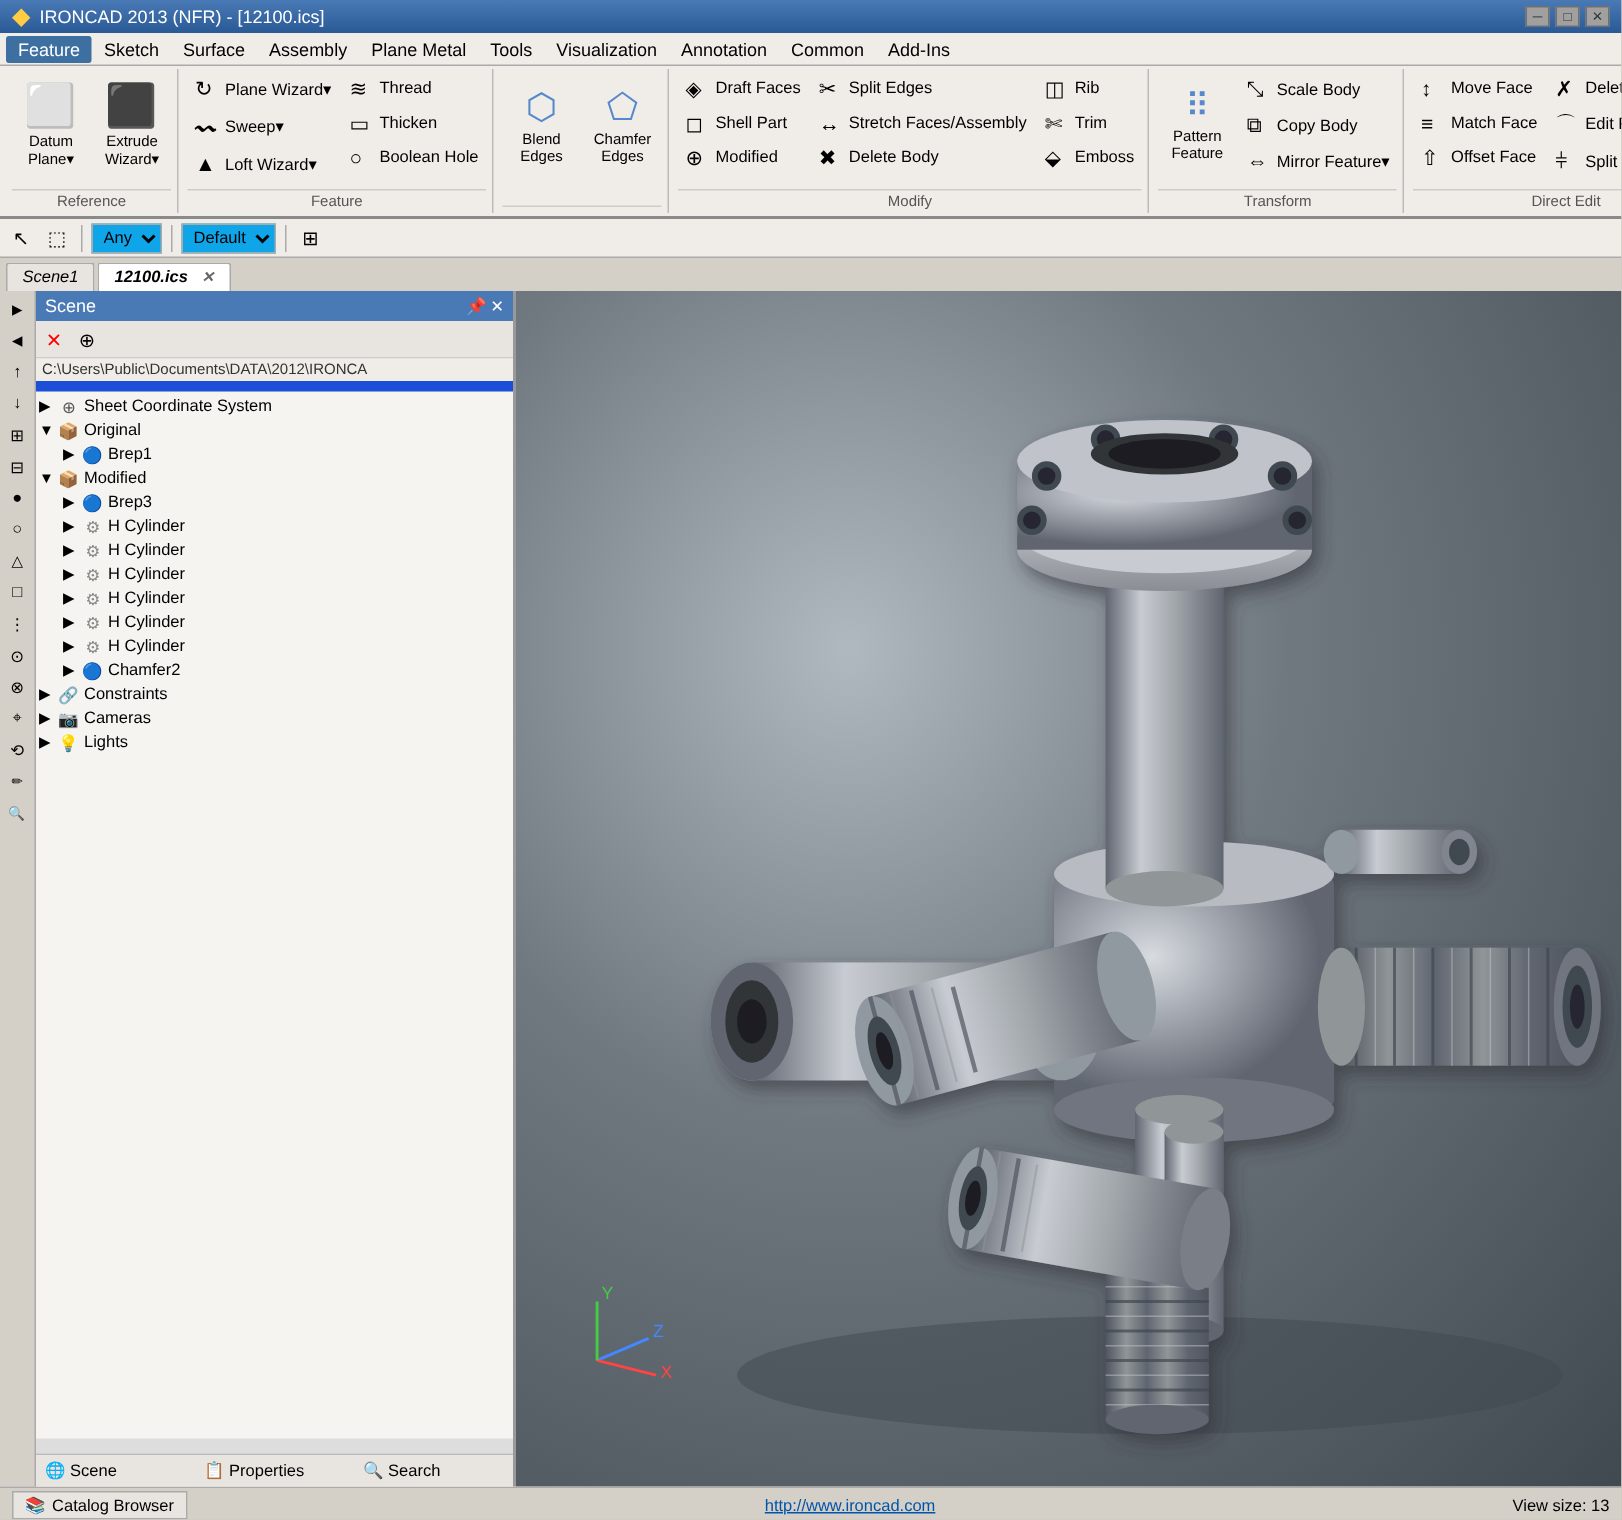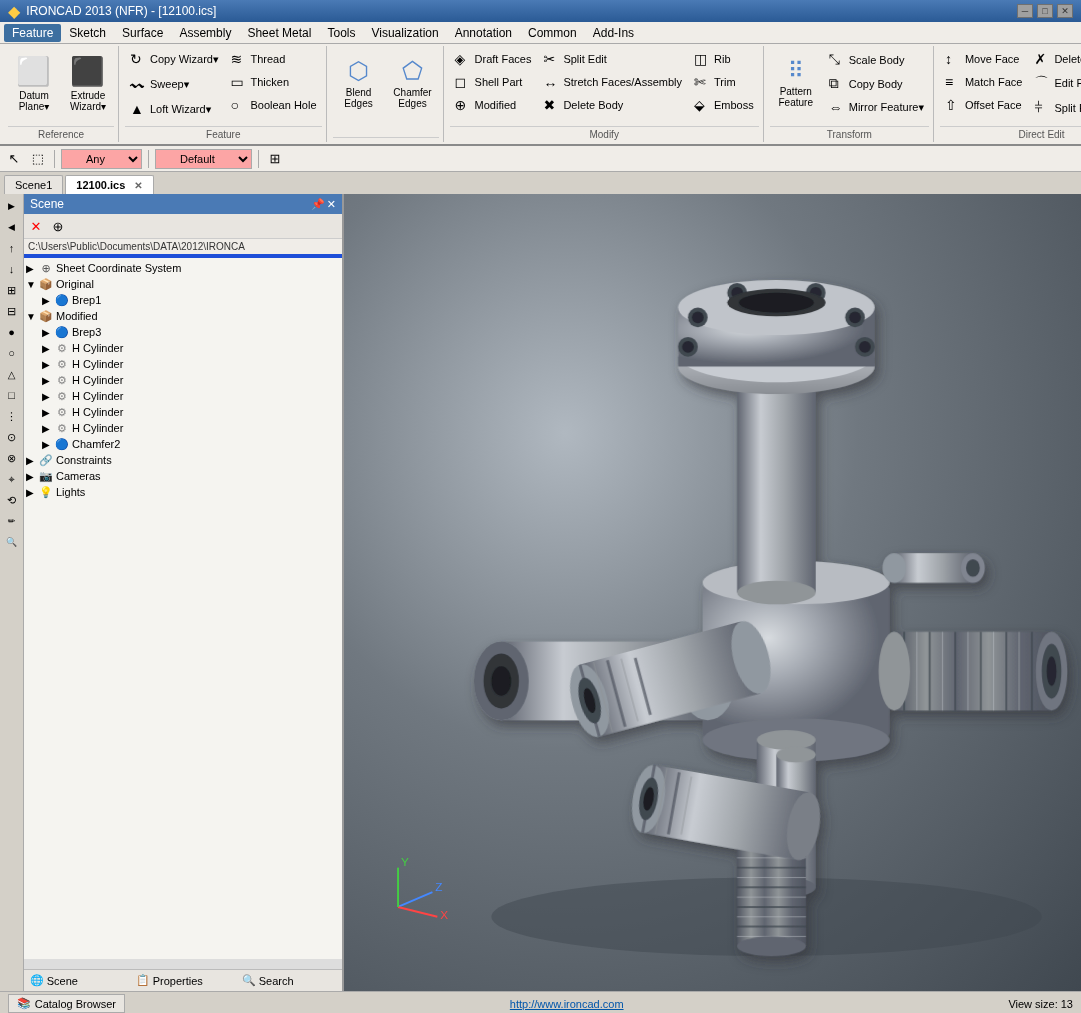--- a/index.html
+++ b/index.html
@@ -26,25 +26,25 @@
     .ribbon-big-btn { display: flex; flex-direction: column; align-items: center; justify-content: center; width: 52px; height: 70px; cursor: pointer; border: 1px solid transparent; border-radius: 3px; padding: 3px; font-size: 10px; text-align: center; }
     .ribbon-big-btn .icon { font-size: 28px; margin-bottom: 2px; }
     .ribbon-small-btns { display: flex; flex-direction: column; gap: 1px; }
     .ribbon-small-btn { display: flex; align-items: center; gap: 4px; cursor: pointer; padding: 2px 4px; border-radius: 2px; white-space: nowrap; font-size: 11px; border: 1px solid transparent; }
     .ribbon-small-btn .sm-icon { font-size: 14px; width: 16px; }
 
     
     #toolbar { height: 26px; background: #f0ede8; border-bottom: 1px solid #aaa; display: flex; align-items: center; padding: 0 4px; gap: 4px; }
     .tb-btn { width: 20px; height: 20px; display: flex; align-items: center; justify-content: center; cursor: pointer; border: 1px solid transparent; border-radius: 2px; font-size: 13px; }
     .tb-sep { width: 1px; height: 18px; background: #aaa; margin: 0 2px; }
-    .tb-select { height: 20px; font-size: 11px; border: 1px solid #aaa; background: #fca5a5; padding: 0 20px; }
+    .tb-select { height: 20px; font-size: 11px; border: 1px solid #aaa; background: #0ea5e9; padding: 0 3px; }
 
     
     #tabs { height: 22px; background: #d4d0c8; display: flex; align-items: flex-end; padding-left: 4px; }
-    .file-tab { padding: 3px 10px; background: #e8e5e0; border: 1px solid #aaa; border-bottom: none; cursor: pointer; font-size: 11px; border-radius: 2px 2px 0 0; margin-right: 2px; }
+    .file-tab { padding: 3px 10px; background: #e8e5e0; border: 1px solid #aaa; border-bottom: none; cursor: pointer; font-size: 11px; border-radius: 2px 2px 0 0; margin-right: 2px; font-style: italic; }
     .file-tab.active { background: white; font-weight: bold; }
     .file-tab .close-x { margin-left: 6px; color: #666; font-size: 10px; }
 
     
     #main { display: flex; height: calc(1013px - 22px - 22px - 100px - 26px - 22px - 24px); background: #c8c5be; }
 
     
     #side-panel { width: 24px; background: #d4d0c8; border-right: 1px solid #aaa; display: flex; flex-direction: column; align-items: center; padding: 2px 0; gap: 1px; }
     .side-btn { width: 20px; height: 20px; display: flex; align-items: center; justify-content: center; cursor: pointer; font-size: 11px; border: 1px solid transparent; border-radius: 2px; }
 
@@ -91,21 +91,21 @@
     <div class="title-btn">□</div>
     <div class="title-btn">✕</div>
   </div>
 </div>
 
 <div id="menubar">
   <div class="menu-item active">Feature</div>
   <div class="menu-item">Sketch</div>
   <div class="menu-item">Surface</div>
   <div class="menu-item">Assembly</div>
-  <div class="menu-item">Sheet Metal</div>
+  <div class="menu-item">Plane Metal</div>
   <div class="menu-item">Tools</div>
   <div class="menu-item">Visualization</div>
   <div class="menu-item">Annotation</div>
   <div class="menu-item">Common</div>
   <div class="menu-item">Add-Ins</div>
 </div>
 
 <div id="ribbon">
   <div id="ribbon-content">
 
@@ -121,21 +121,21 @@
         </div>
       </div>
       <div class="ribbon-group-label">Reference</div>
     </div>
 
     <div class="ribbon-group">
       <div class="ribbon-items">
         <div class="ribbon-small-btns">
           <div class="ribbon-small-btn">
             <span class="sm-icon">↻</span>
-            <span>Copy Wizard▾</span>
+            <span>Plane Wizard▾</span>
           </div>
           <div class="ribbon-small-btn">
             <span class="sm-icon">〰</span>
             <span>Sweep▾</span>
           </div>
           <div class="ribbon-small-btn">
             <span class="sm-icon">▲</span>
             <span>Loft Wizard▾</span>
           </div>
         </div>
@@ -183,21 +183,21 @@
             <span>Shell Part</span>
           </div>
           <div class="ribbon-small-btn">
             <span class="sm-icon">⊕</span>
             <span>Modified</span>
           </div>
         </div>
         <div class="ribbon-small-btns">
           <div class="ribbon-small-btn">
             <span class="sm-icon">✂</span>
-            <span>Split Edit</span>
+            <span>Split Edges</span>
           </div>
           <div class="ribbon-small-btn">
             <span class="sm-icon">↔</span>
             <span>Stretch Faces/Assembly</span>
           </div>
           <div class="ribbon-small-btn">
             <span class="sm-icon">✖</span>
             <span>Delete Body</span>
           </div>
         </div>
@@ -332,21 +332,21 @@
       <span>Scene</span>
       <div class="scene-header-btns">
         <span class="scene-hbtn">📌</span>
         <span class="scene-hbtn">✕</span>
       </div>
     </div>
     <div id="scene-toolbar">
       <div class="tb-btn" style="color:red;">✕</div>
       <div class="tb-btn">⊕</div>
     </div>
-    <div style="padding: 2px 4px; font-size:10px; color:#333; background:#f0ede8; border-bottom:4px solid #1d4ed8; white-space:nowrap; overflow:hidden;">
+    <div style="padding: 2px 4px; font-size:10px; color:#333; background:#f0ede8; border-bottom:7px solid #1d4ed8; white-space:nowrap; overflow:hidden;">
       <span>C:\Users\Public\Documents\DATA\2012\IRONCA</span>
     </div>
     <div id="scene-tree">
 
     <div class="tree-item">
           <span class="tree-indent" style="width: 0px;"></span>
           <span class="tree-expander">▶</span>
           <span class="tree-icon" style="color: rgb(85, 85, 85);">⊕</span>
           <span>Sheet Coordinate System</span>
         </div>

